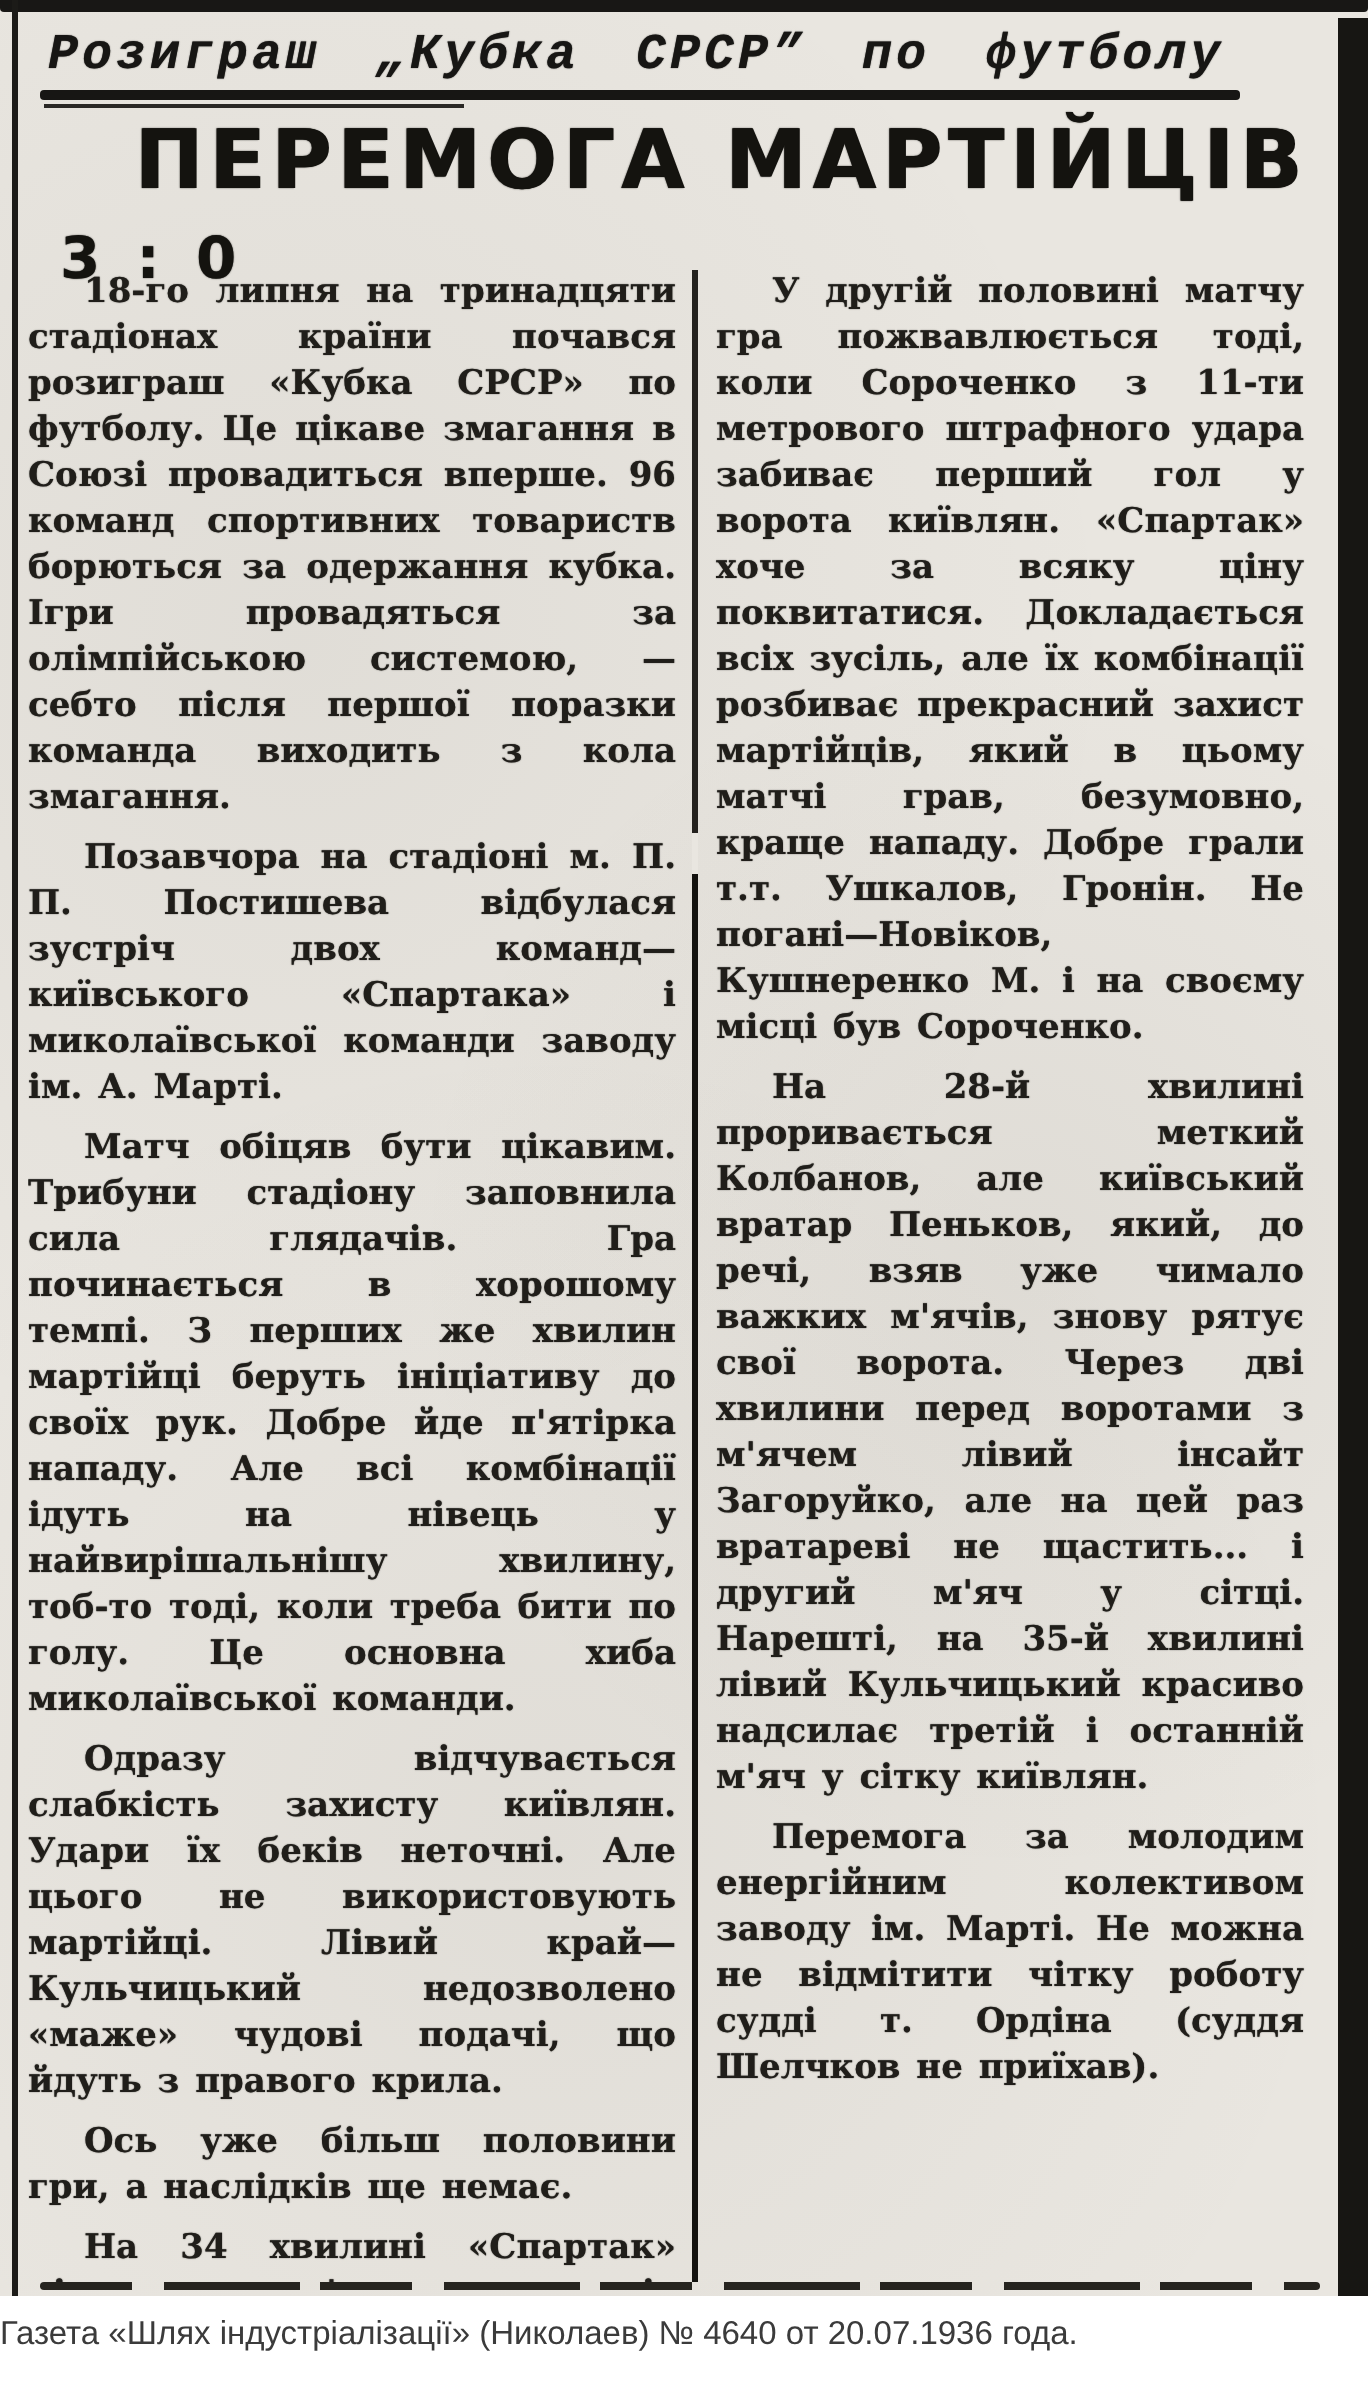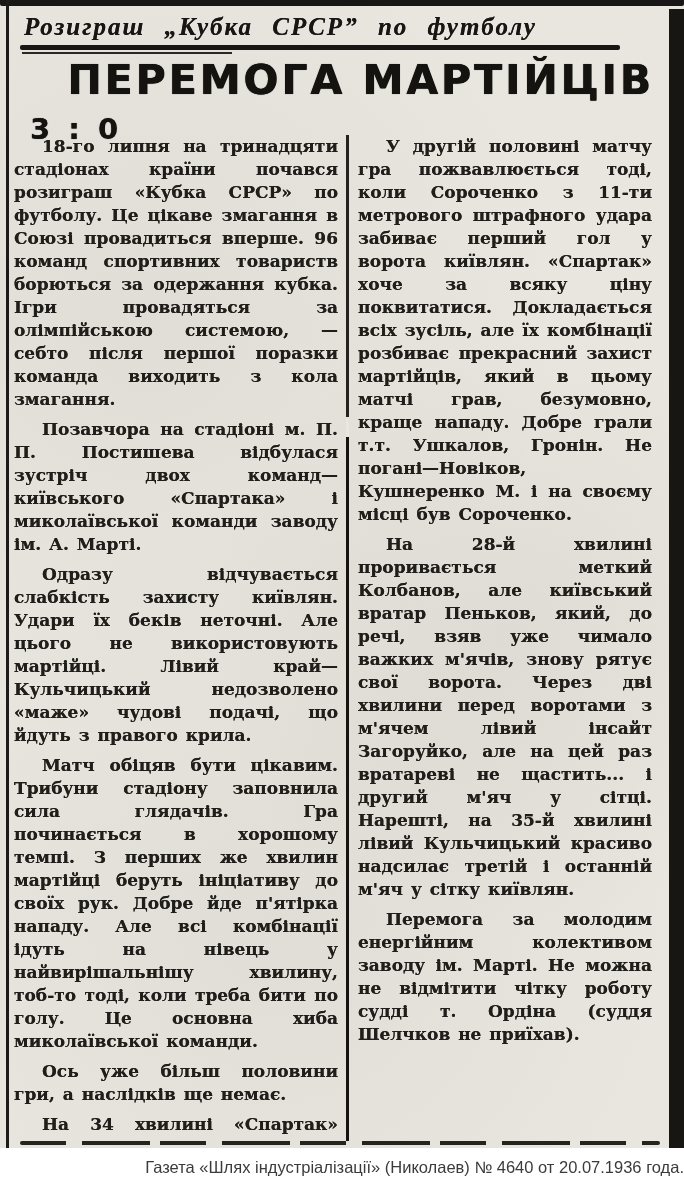--- a/index.html
+++ b/index.html
@@ -41,21 +41,21 @@
     position: absolute;
     top: 9px; right: 0;
     width: 15px; height: 1139px;
     background: linear-gradient(90deg, #4a4742 0%, #17161.4 20%, #141311 100%);
     background-color: #171613;
   }
   .kicker {
     position: absolute;
     left: 24px; top: 13px;
     width: 596px;
-    font-family: Liberation Serif, serif;
+    font-family: Liberation Mono, monospace;
     font-style: italic;
     font-weight: bold;
     font-size: 25px;
     letter-spacing: 2px;
     word-spacing: 11px;
     color: #171614;
     white-space: nowrap;
     text-shadow: 0 0 0.6px rgba(23,22,20,0.9);
   }
   .kicker-underline {
@@ -132,21 +132,21 @@
       #26241f 0px, #26241f 46px,
       transparent 46px, transparent 62px,
       #26241f 62px, #26241f 130px,
       transparent 130px, transparent 140px);
     border-radius: 2px;
   }
   .caption {
     position: absolute;
     left: 0; top: 1158px;
     width: 684px;
-    text-align: right;
+    text-align: left;
     font-family: "Liberation Sans", sans-serif;
     font-size: 16.5px;
     color: #3b3b3b;
   }
 </style>
 </head>
 <body>
 
 <div class="page">
   <div class="clipping">
@@ -158,22 +158,22 @@
     <div class="kicker-underline"></div>
     <div class="kicker-underline2"></div>
 
     <div class="headline">ПЕРЕМОГА МАРТІЙЦІВ</div>
     <div class="score">3 : 0</div>
 
     <div class="body-cols">
       <div class="col col-left">
         <p>18-го липня на тринадцяти стадіонах країни почався розиграш «Кубка СРСР» по футболу. Це цікаве змагання в Союзі провадиться вперше. 96 команд спортивних товариств борються за одержання кубка. Ігри провадяться за олімпійською системою, —себто після першої поразки команда виходить з кола змагання.</p>
         <p>Позавчора на стадіоні м. П. П. Постишева відбулася зустріч двох команд—київського «Спартака» і миколаївської команди заводу ім. А. Марті.</p>
+        <p>Матч обіцяв бути цікавим. Трибуни стадіону заповнила сила глядачів. Гра починається в хорошому темпі. З перших же хвилин мартійці беруть ініціативу до своїх рук. Добре йде п'ятірка нападу. Але всі комбінації ідуть на нівець у найвирішальнішу хвилину, тоб-то тоді, коли треба бити по голу. Це основна хиба миколаївської команди.</p>
         <p>Одразу відчувається слабкість захисту київлян. Удари їх беків неточні. Але цього не використовують мартійці. Лівий край—Кульчицький недозволено «маже» чудові подачі, що йдуть з правого крила.</p>
-        <p>Матч обіцяв бути цікавим. Трибуни стадіону заповнила сила глядачів. Гра починається в хорошому темпі. З перших же хвилин мартійці беруть ініціативу до своїх рук. Добре йде п'ятірка нападу. Але всі комбінації ідуть на нівець у найвирішальнішу хвилину, тоб-то тоді, коли треба бити по голу. Це основна хиба миколаївської команди.</p>
         <p>Ось уже більш половини гри, а наслідків ще немає.</p>
         <p>На 34 хвилині «Спартак» підводить м'яч до воріт мартійців. Їх форвард залишається один-на-один з вратарем Кульчицьким Б. Напружений момент, але Кульчицький красивим стрибком, буквально, знімає м'яч з ніг «противника».</p>
       </div>
       <div class="col-divider"></div>
       <div class="col col-right">
         <p>У другій половині матчу гра пожвавлюється тоді, коли Сороченко з 11-ти метрового штрафного удара забиває перший гол у ворота київлян. «Спартак» хоче за всяку ціну поквитатися. Докладається всіх зусіль, але їх комбінації розбиває прекрасний захист мартійців, який в цьому матчі грав, безумовно, краще нападу. Добре грали т.т. Ушкалов, Гронін. Не погані—Новіков, Кушнеренко М. і на своєму місці був Сороченко.</p>
         <p>На 28-й хвилині проривається меткий Колбанов, але київський вратар Пеньков, який, до речі, взяв уже чимало важких м'ячів, знову рятує свої ворота. Через дві хвилини перед воротами з м'ячем лівий інсайт Загоруйко, але на цей раз вратареві не щастить... і другий м'яч у сітці. Нарешті, на 35-й хвилині лівий Кульчицький красиво надсилає третій і останній м'яч у сітку київлян.</p>
         <p>Перемога за молодим енергійним колективом заводу ім. Марті. Не можна не відмітити чітку роботу судді т. Ордіна (суддя Шелчков не приїхав).</p>
 
       </div>

